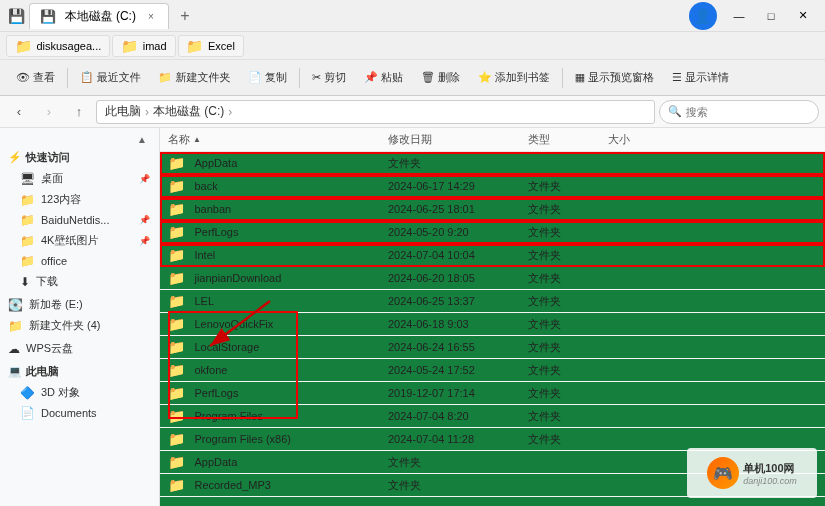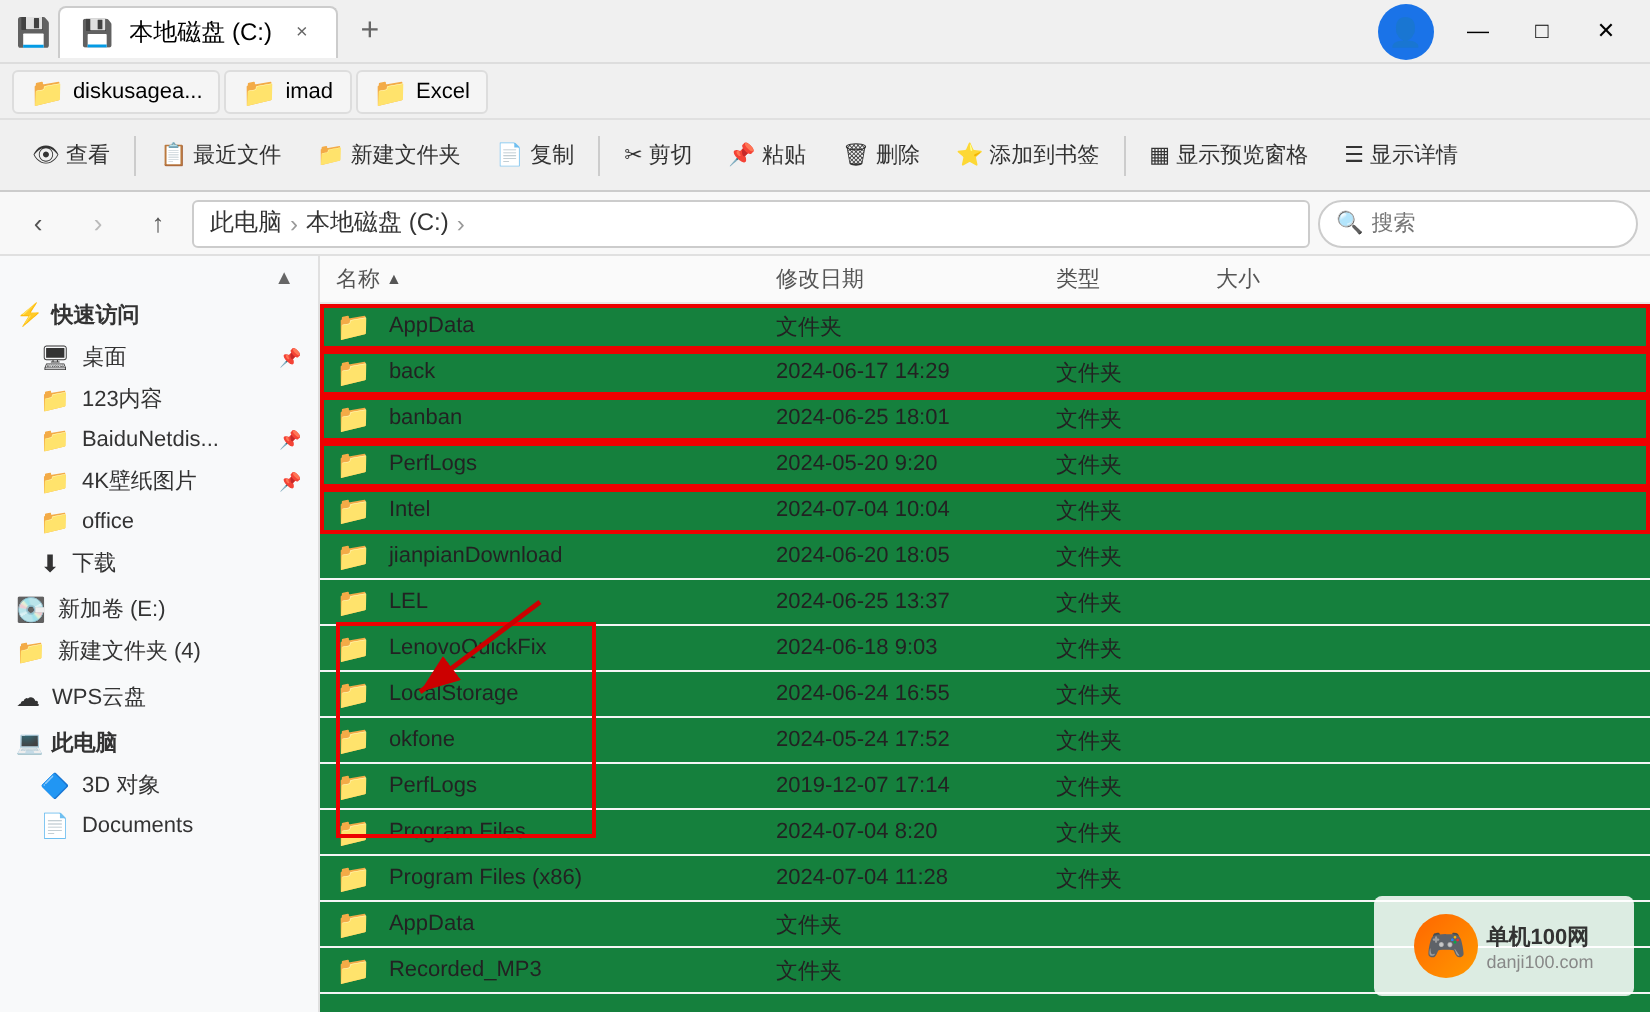--- a/index.html
+++ b/index.html
@@ -533,16 +533,16 @@
     </defs>
     <line x1="90" y1="5" x2="30" y2="50" stroke="#cc0000" stroke-width="2.5" marker-end="url(#arrowhead)"></line>
   </svg>
 </div>
 
 <div class="watermark">
   <div style="display:flex;align-items:center;gap:4px;">
     <div style="width:32px;height:32px;background:linear-gradient(135deg,#ff6600,#ff9900);border-radius:50%;display:flex;align-items:center;justify-content:center;font-size:16px;">🎮</div>
     <div>
       <div style="font-weight:bold;font-size:11px;color:#333;">单机100网</div>
-      <div style="font-size:9px;color:#888;">danji100.com</div>
+      <div style="font-size:9px;color:#888;font-style:italic;">danji100.com</div>
     </div>
   </div>
 </div>
 
 </body></html>

